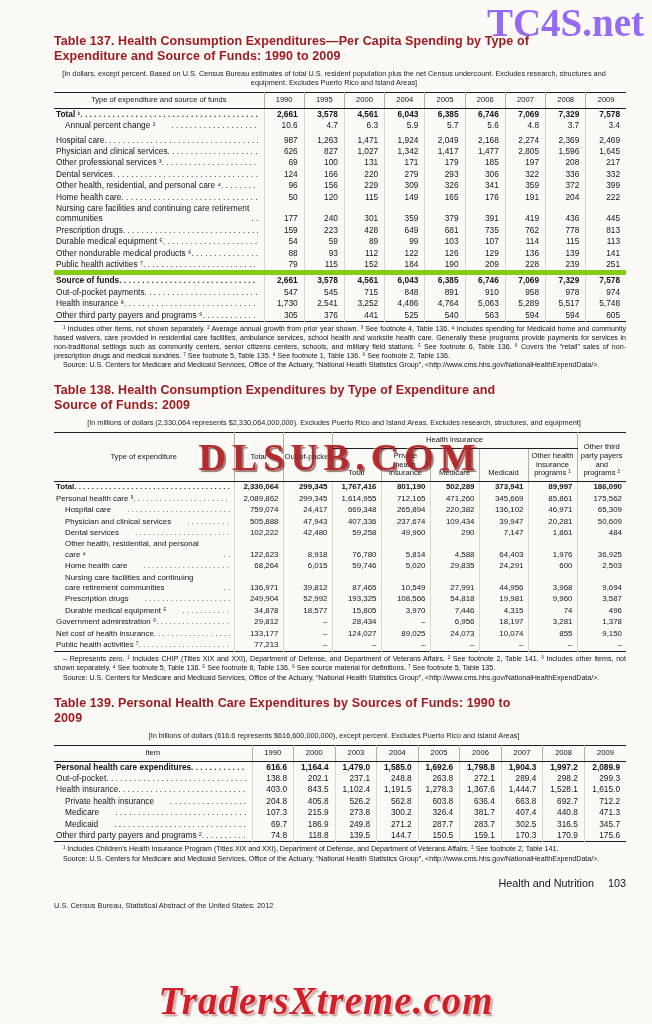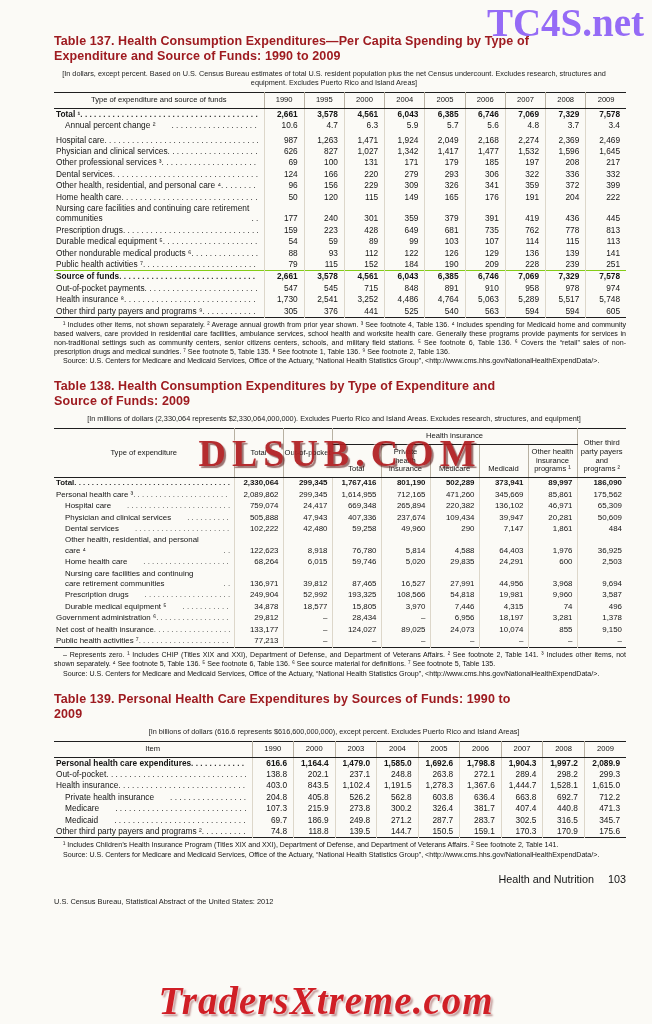--- a/index.html
+++ b/index.html
@@ -30,21 +30,21 @@
   .stat thead th:first-child{border-left:none;}
   .stat thead th.sub{vertical-align:bottom;}
   .stat td{
     font-size:8.3px;line-height:10.4px;vertical-align:bottom;
     border-left:1px solid #ddd7ca;padding:0 6px 1px 2px;
   }
   #t138 td{font-size:7.9px;padding-right:4px;}
   .stat td:first-child{border-left:none;}
   .stat td.num{text-align:right;white-space:nowrap;}
   tr.bold td{font-weight:bold;}
-  tr.rule td{border-top:1px solid #84cc16;}
+  tr.rule td{border-top:5px solid #84cc16;}
   tr.gap td{padding-top:3px;}
   .stubwrap{display:flex;align-items:flex-end;}
   .lbl{white-space:normal;}
   .leader{flex:1;overflow:hidden;white-space:nowrap;color:#333;min-width:6px;}
   .leader::after{content:" . . . . . . . . . . . . . . . . . . . . . . . . . . . . . . . . . . . . . . . . . . . . .";}
   td.ind1 .stubwrap{padding-left:9px;gap:16px;}
   col.c-stub{width:210px;} col.c-stub38{width:180px;} col.c-stub39{width:198px;}
   .footnote{font-size:7.1px;line-height:8.8px;margin:3px 0 0 0;text-align:justify;color:#111;text-indent:9px;}
   .src{text-indent:9px;margin-top:1px;}
   .running-head{text-align:right;font-size:10.8px;margin-top:8px;color:#141414;}
@@ -157,21 +157,21 @@
                 <span class="lbl">Physician and clinical services</span>
                 <span class="leader"></span>
               </div>
             </td>
             <td class="num">626</td>
             <td class="num">827</td>
             <td class="num">1,027</td>
             <td class="num">1,342</td>
             <td class="num">1,417</td>
             <td class="num">1,477</td>
-            <td class="num">1,532</td>
+            <td class="num">2,805</td>
             <td class="num">1,596</td>
             <td class="num">1,645</td>
           </tr>
           <tr class="">
             <td class="stub">
               <div class="stubwrap">
                 <span class="lbl">Other professional services ³</span>
                 <span class="leader"></span>
               </div>
             </td>
@@ -536,21 +536,21 @@
           <tr class="">
             <td class="stub ind1">
               <div class="stubwrap">
                 <span class="lbl">Nursing care facilities and continuing care retirement communities</span>
                 <span class="leader"></span>
               </div>
             </td>
             <td class="num">136,971</td>
             <td class="num">39,812</td>
             <td class="num">87,465</td>
-            <td class="num">16,527</td>
+            <td class="num">10,549</td>
             <td class="num">27,991</td>
             <td class="num">44,956</td>
             <td class="num">3,968</td>
             <td class="num">9,694</td>
           </tr>
           <tr class="">
             <td class="stub ind1">
               <div class="stubwrap">
                 <span class="lbl">Prescription drugs</span>
                 <span class="leader"></span>

